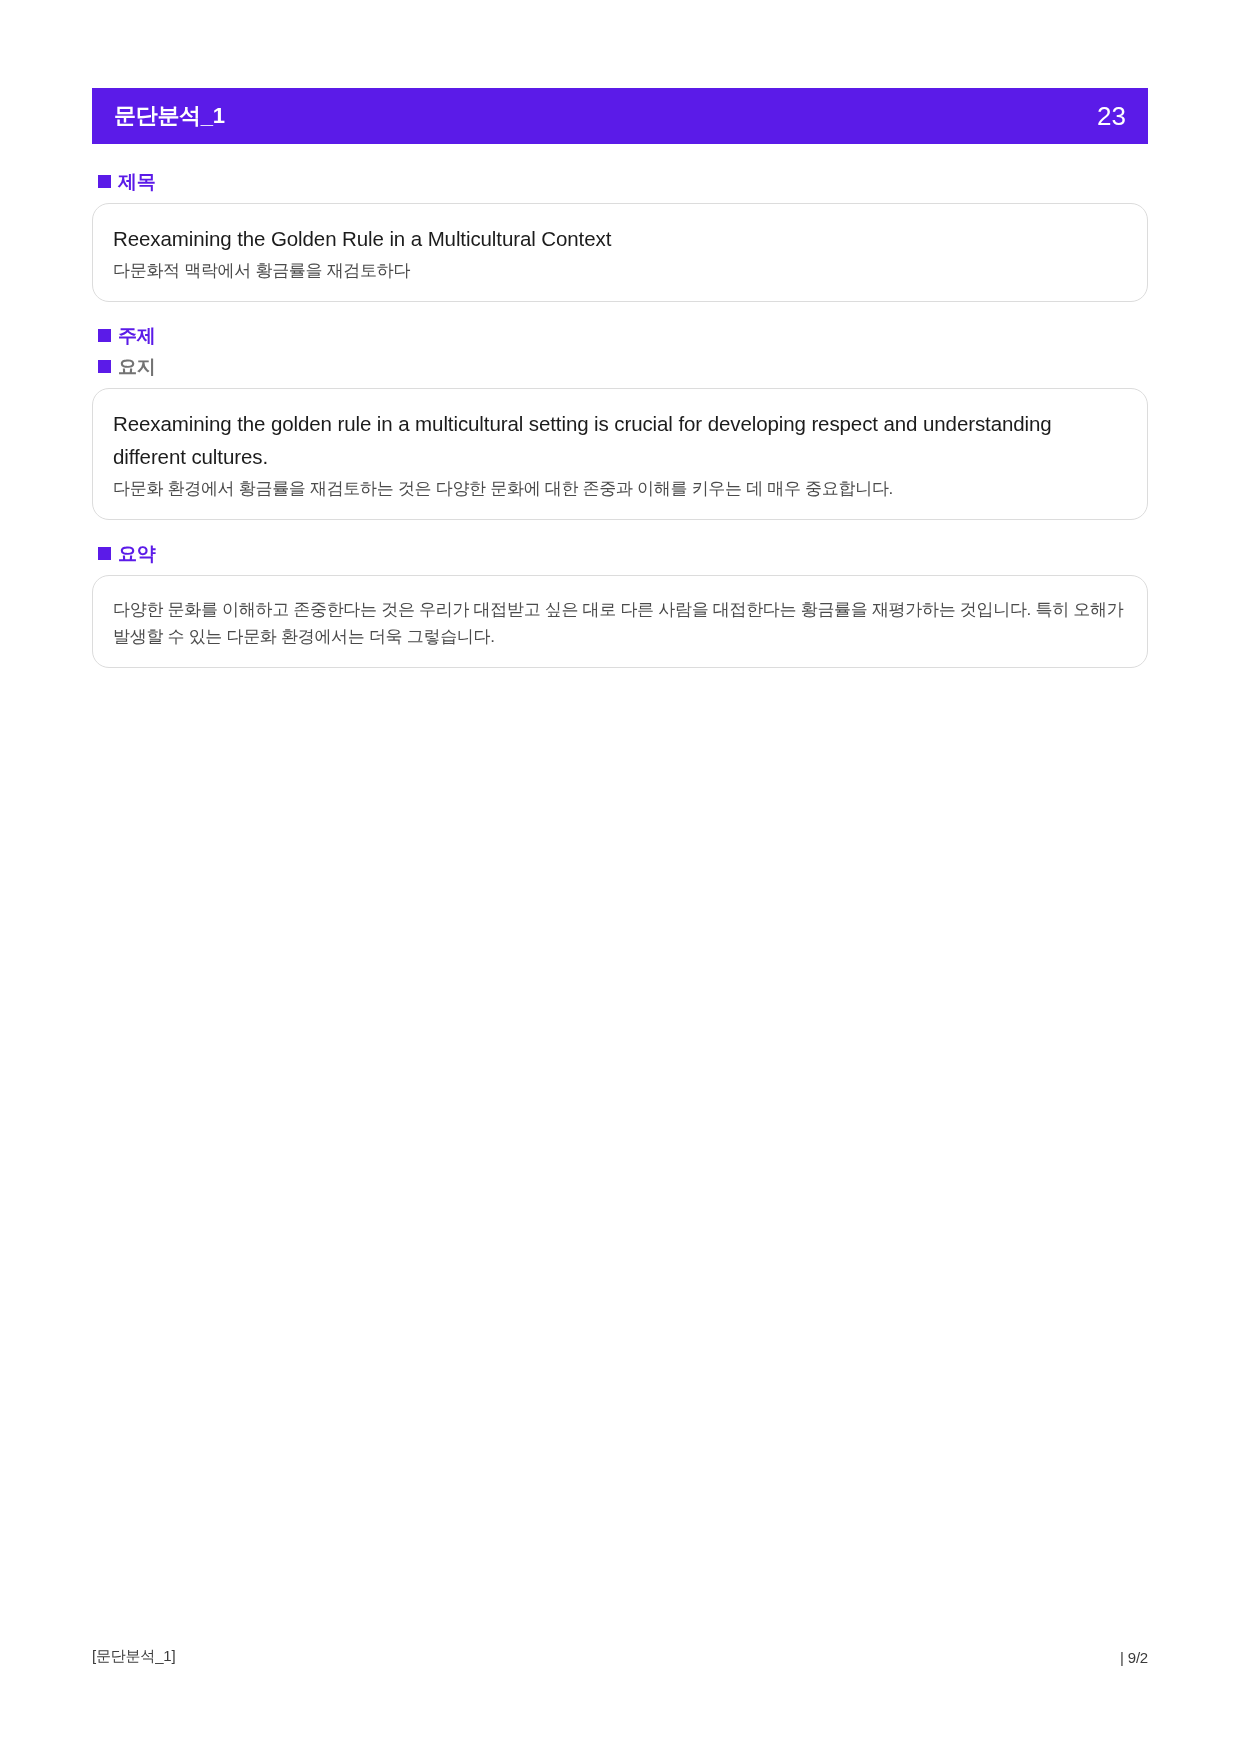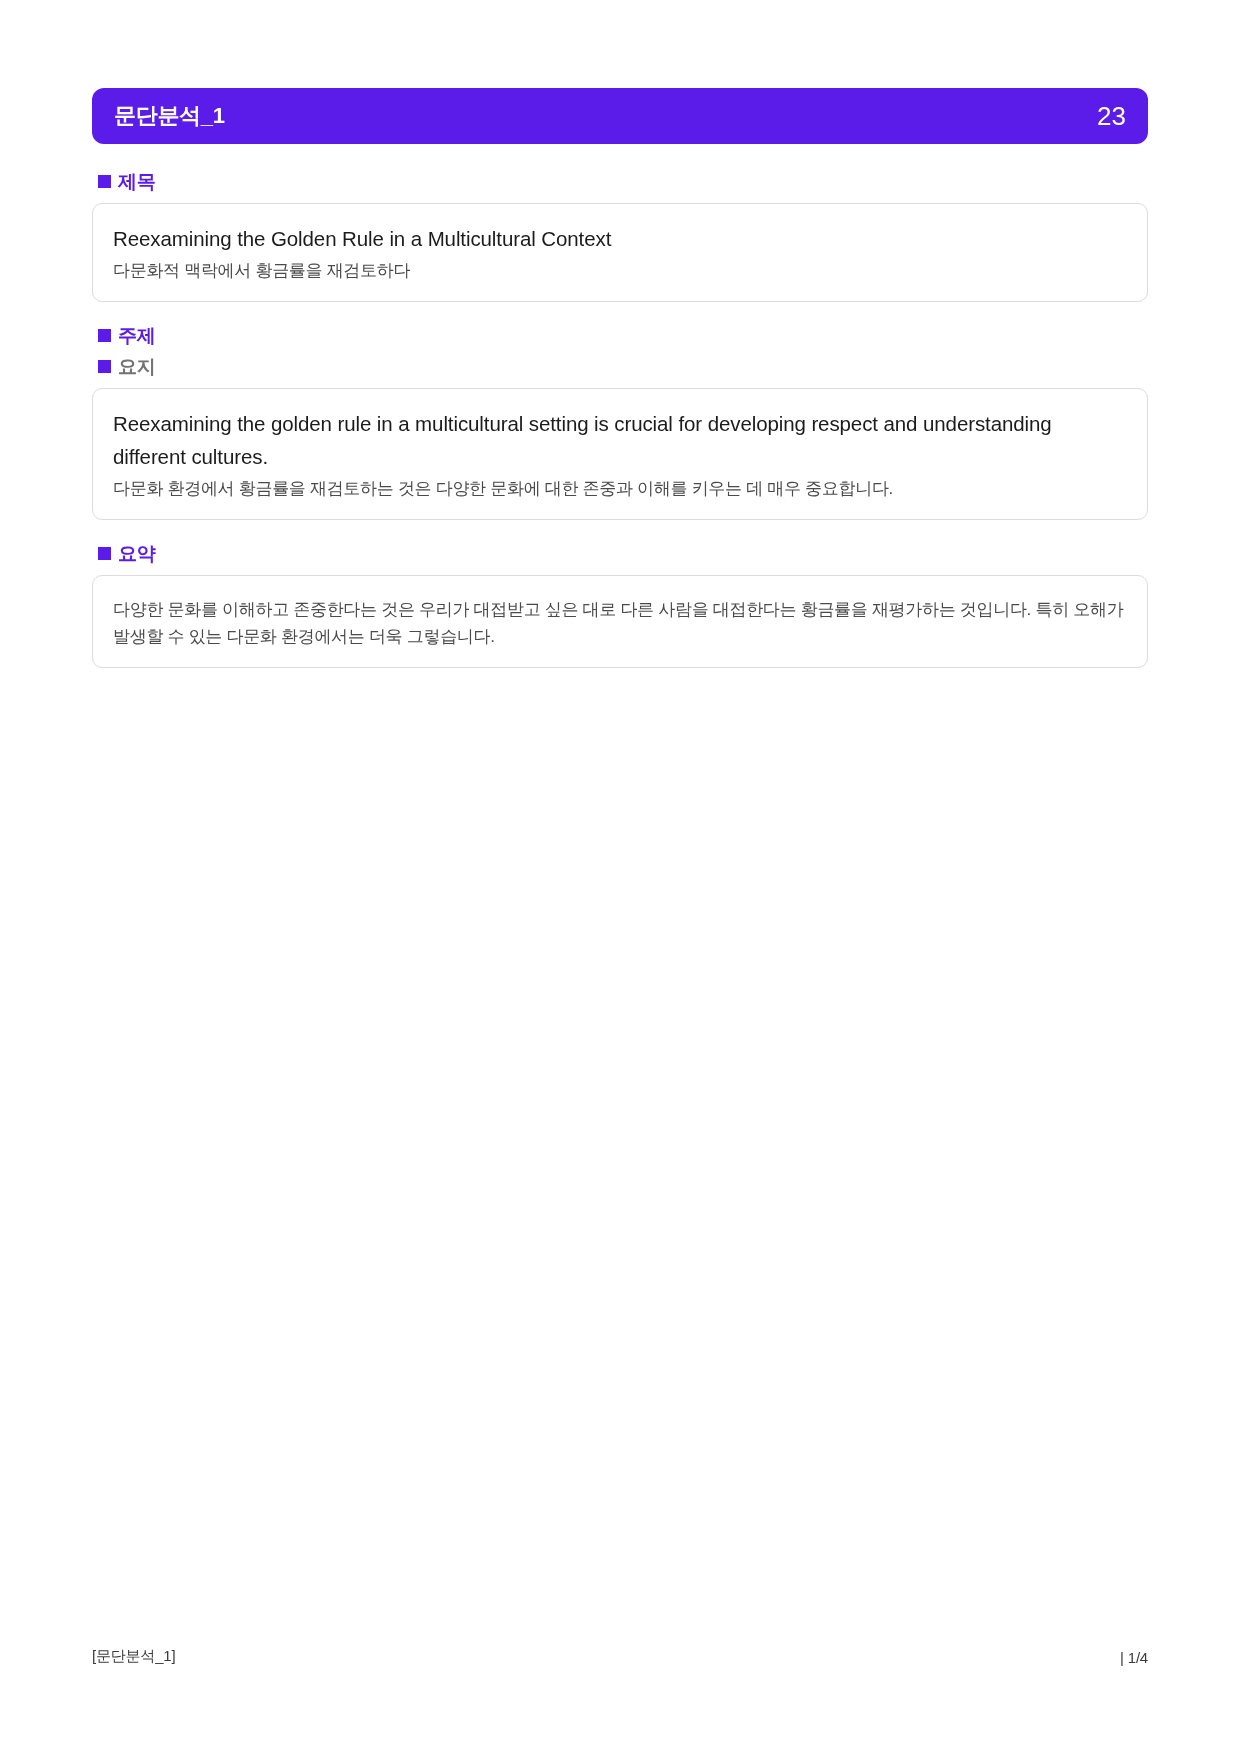--- a/index.html
+++ b/index.html
@@ -20,21 +20,21 @@
     left: 0; top: 0;
     width: 1240px;
     height: 1754px;
     box-sizing: border-box;
     padding: 88px 92px 0 92px;
   }
 
   
   .header-bar {
     background: #5B1BE8;
-    border-radius: 12px;
+    border-radius: 0;
     height: 56px;
     display: flex;
     align-items: center;
     justify-content: space-between;
     padding: 0 22px;
     box-sizing: border-box;
     margin-bottom: 28px;
   }
   .header-title {
     color: #ffffff;
@@ -66,21 +66,21 @@
     color: #5B1BE8;
     font-size: 19px;
     font-weight: bold;
     letter-spacing: -0.3px;
     line-height: 1;
   }
 
   
   .card {
     border: 1px solid #dcdcdc;
-    border-radius: 10px;
+    border-radius: 17px;
     padding: 18px 20px 16px 20px;
     box-sizing: border-box;
     margin-bottom: 24px;
     background: #ffffff;
   }
   .card-en {
     font-size: 20.5px;
     line-height: 1.62;
     color: #1c1c1c;
     letter-spacing: -0.1px;
@@ -148,16 +148,16 @@
   <div class="section-heading">
     <span class="section-bullet" style="background: rgb(91, 27, 232);"></span>
     <span class="section-label" style="color: rgb(91, 27, 232);">요약</span>
   </div>
   <div class="card">
     <p class="card-ko">다양한 문화를 이해하고 존중한다는 것은 우리가 대접받고 싶은 대로 다른 사람을 대접한다는 황금률을 재평가하는 것입니다. 특히 오해가 발생할 수 있는 다문화 환경에서는 더욱 그렇습니다.</p>
   </div>
 
   <div class="footer">
     <span>[문단분석_1]</span>
-    <span class="footer-right">| 1/4</span>
+    <span class="footer-right">| 9/2</span>
   </div>
 
 </div>
 
 </body></html>

